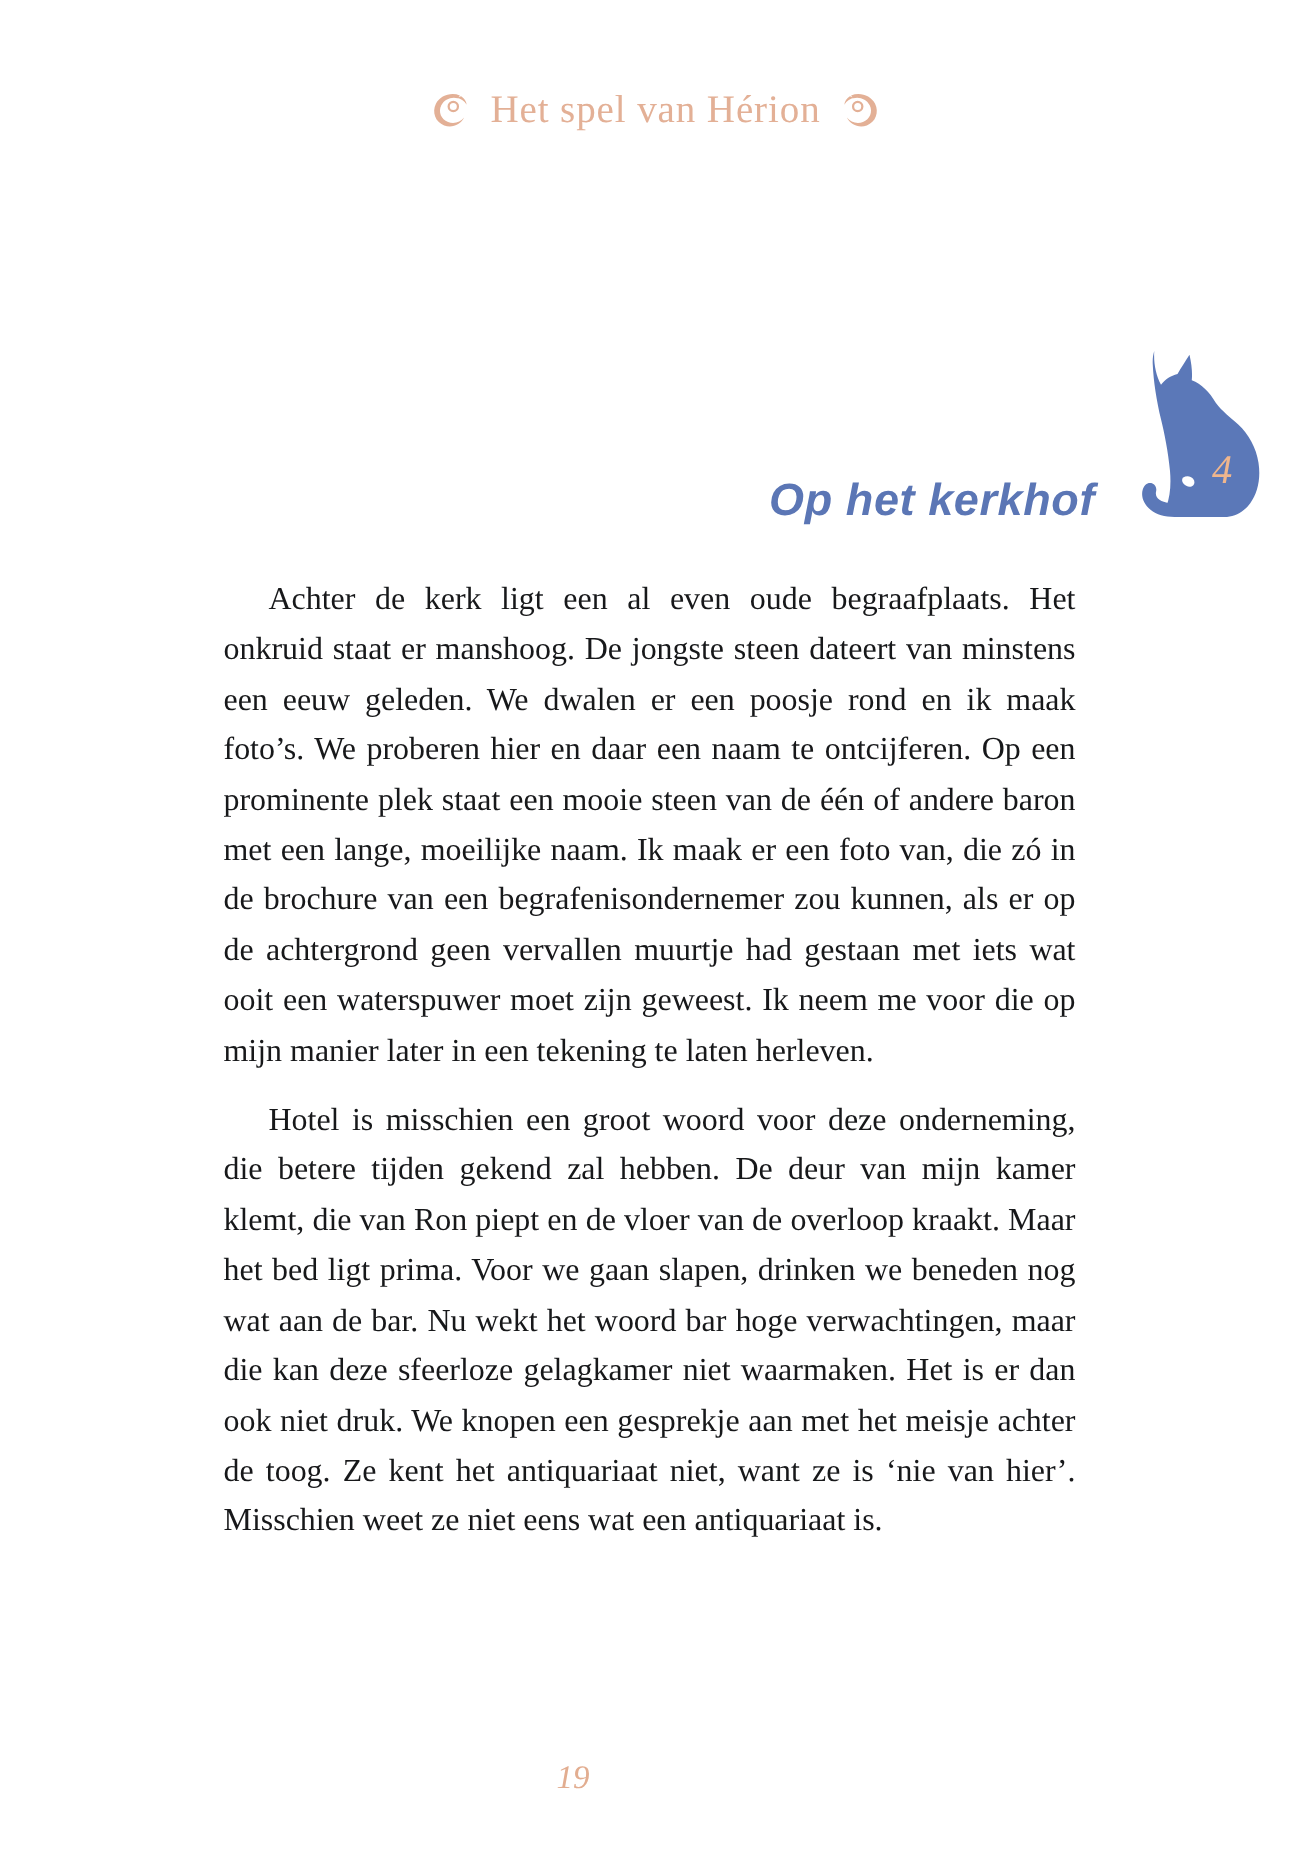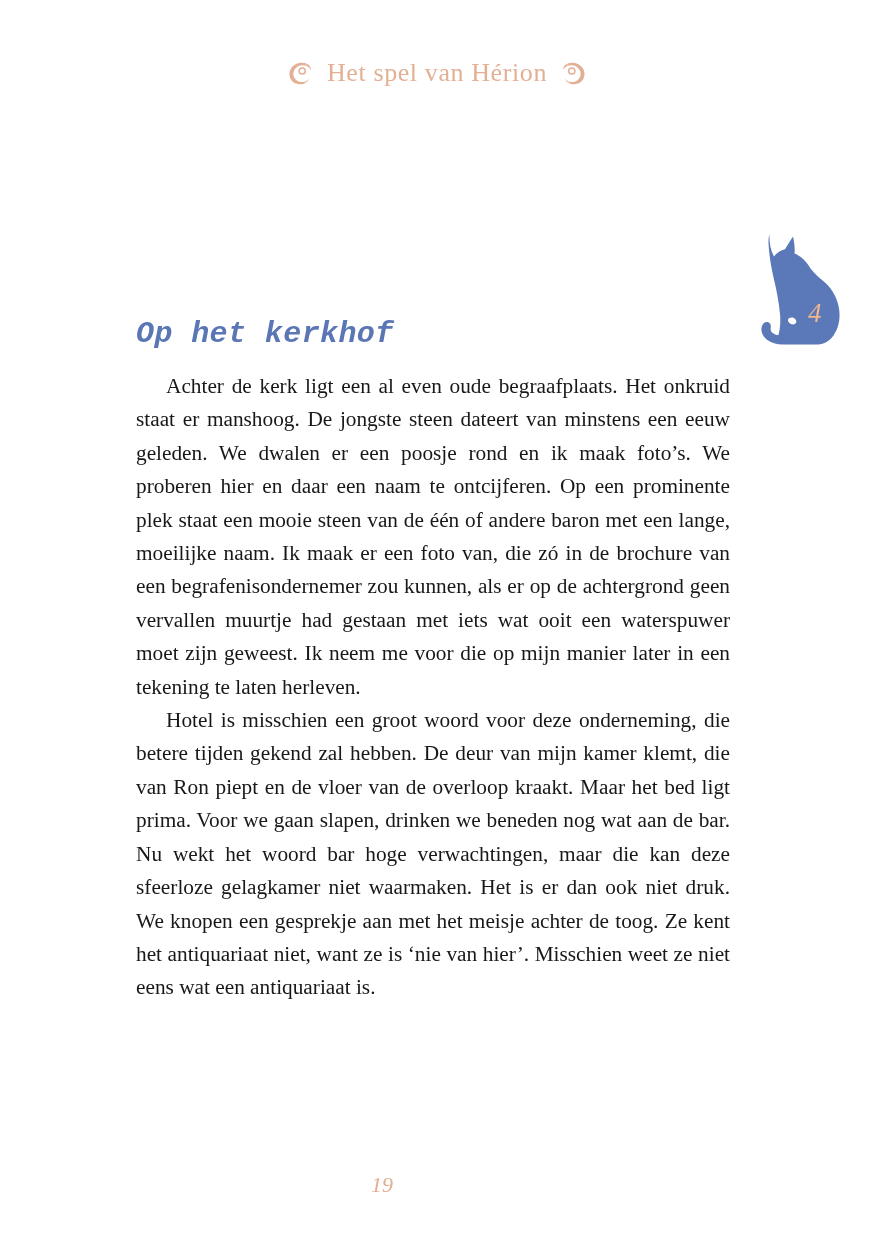--- a/index.html
+++ b/index.html
@@ -71,37 +71,37 @@
     font-family: "Liberation Serif", "DejaVu Serif", serif;
     line-height: 1;
   }
 
   
   .chapter-title {
     position: absolute;
     top: 297px;
     left: 136px;
     width: 594px;
-    text-align: left;
+    text-align: right;
     font-style: italic;
     font-size: 30px;
     letter-spacing: 0.4px;
     color: #5b76b5;
-    font-family: Liberation Mono, monospace;
+    font-family: Liberation Sans, sans-serif;
   }
 
   
   .body-text {
     position: absolute;
     top: 370px;
     left: 136px;
     width: 594px;
   }
   .body-text p {
-    margin: 0;
+    margin: 13px;
     text-align: justify;
     text-justify: inter-word;
     font-size: 21.3px;
     line-height: 33.4px;
     text-indent: 30px;
     hyphens: none;
     color: #17181a;
   }
   .body-text p .ital {
   }

